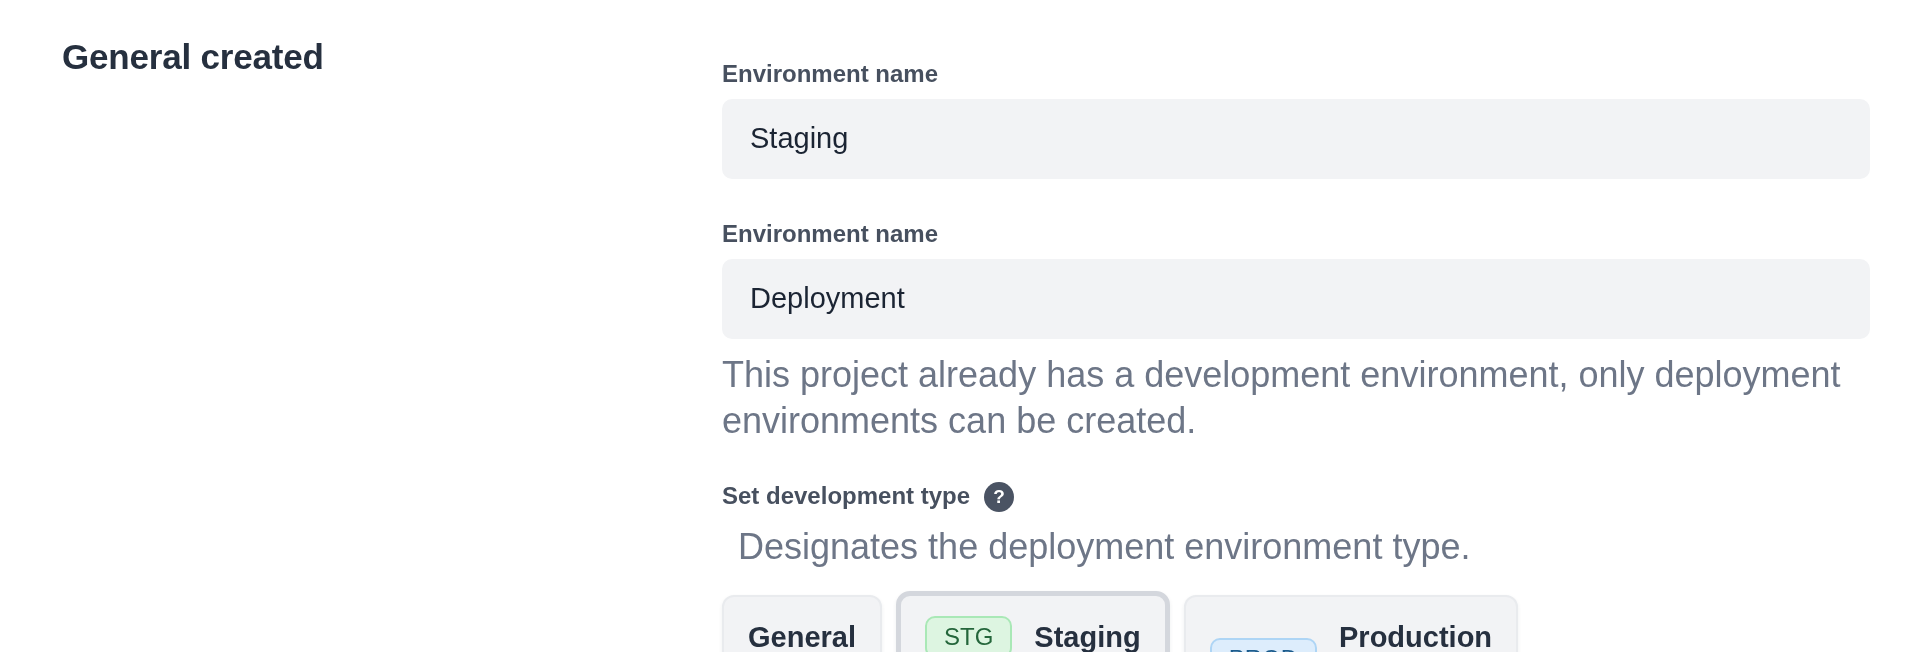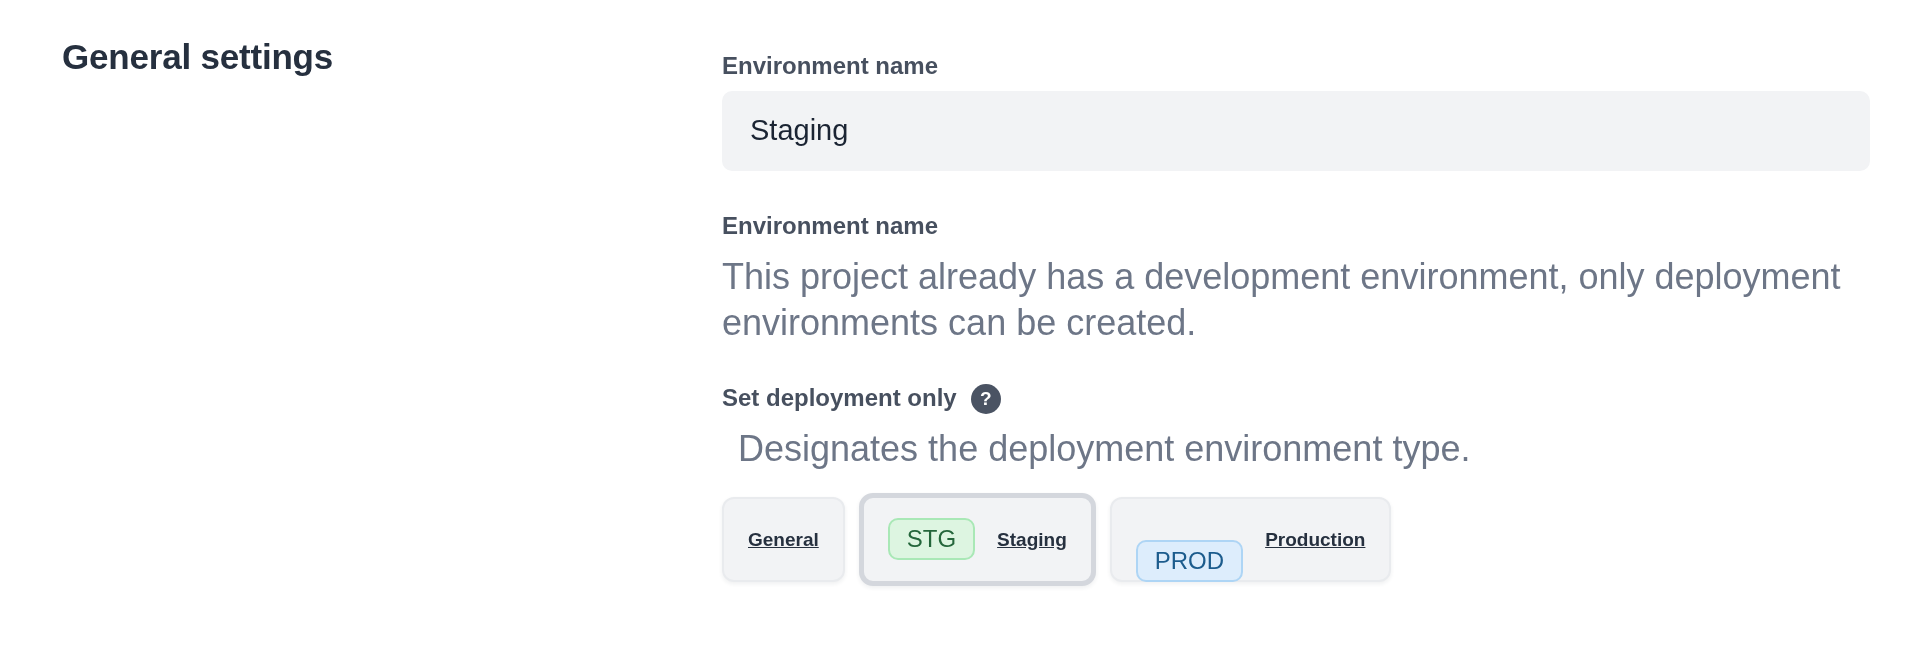--- a/index.html
+++ b/index.html
@@ -27,21 +27,21 @@
   }
   .page{display:flex;padding:36px 0 0 62px;}
   .left-col{width:660px;flex-shrink:0;}
   .page-title{
     margin:0;font-size:35px;line-height:1.2;font-weight:700;
     color:var(--heading-text);letter-spacing:-0.2px;
   }
   .right-col{width:1148px;padding-top:12px;}
   .field-label{
     display:block;font-size:24px;font-weight:700;color:var(--label-text);
-    margin:4px 0 10px 0;line-height:1.2;
+    margin:12px 0 10px 0;line-height:1.2;
   }
   .text-input{
     display:block;width:100%;height:80px;border:none;outline:none;
     background:var(--input-bg);border-radius:10px;padding:0 28px;
     font-family:"Liberation Sans", sans-serif;
     font-size:29px;color:var(--input-text);
   }
   .group-name{margin-bottom:41px;}
   .group-type{margin-bottom:0;}
   .help-text{
@@ -62,21 +62,21 @@
     display:inline-flex;align-items:center;justify-content:center;
     height:85px;padding:0 24px;background:var(--button-bg);
     border:2px solid var(--button-border);border-radius:12px;
     box-shadow:0 2px 4px rgba(31,41,55,0.07);
     font-family:"Liberation Sans", sans-serif;cursor:pointer;
   }
   .opt.selected{
     border:5px solid var(--selected-ring);border-radius:14px;height:93px;
   }
   .opt-label{
-    font-size:19px;font-weight:700;color:var(--heading-text);line-height:1;text-decoration:underline;
+    font-size:29px;font-weight:700;color:var(--heading-text);line-height:1;
   }
   .badge{
     display:inline-flex;align-items:center;height:42px;padding:0 17px;
     border-radius:10px;font-size:24px;font-weight:400;line-height:1;
     margin-right:22px;
   }
   .badge-green{
     background:var(--badge-green-bg);
     border:2px solid var(--badge-green-border);
     color:var(--badge-green-text);
@@ -87,38 +87,39 @@
     color:var(--badge-blue-text);
     margin-top:43px;
   }
 </style>
 </head>
 <body>
 
 <div class="page">
 
   <aside class="left-col">
-    <h2 class="page-title">General settings</h2>
+    <h2 class="page-title">General created</h2>
   </aside>
 
   <main class="right-col">
 
     <div class="group-name">
       <label class="field-label">Environment name</label>
       <input class="text-input" type="text" value="Staging" style="">
     </div>
 
     <div class="group-type">
       <label class="field-label">Environment name</label>
+      <input class="text-input" type="text" value="Deployment" style="">
       <p class="help-text">This project already has a development environment, only deployment environments can be created.</p>
     </div>
 
     <div class="group-deploy">
       <div class="label-row">
-        <label class="field-label">Set deployment only</label>
+        <label class="field-label">Set development type</label>
         <span class="help-icon">?</span>
       </div>
       <p class="help-text deploy-desc">Designates the deployment environment type.</p>
 
       <div class="options-row">
 
         <button class="opt">
           <span class="opt-label">General</span>
         </button>
 

